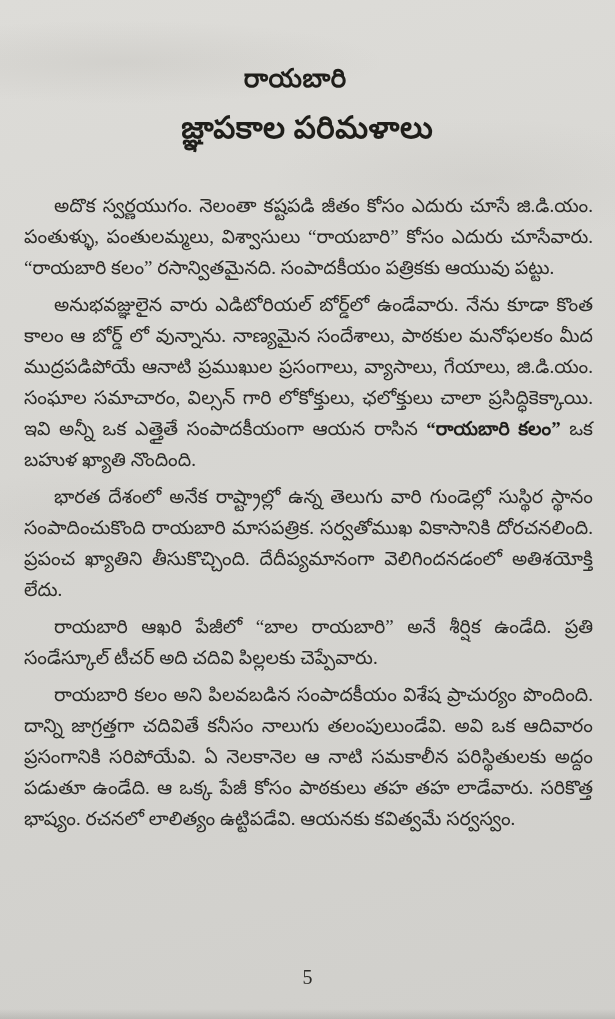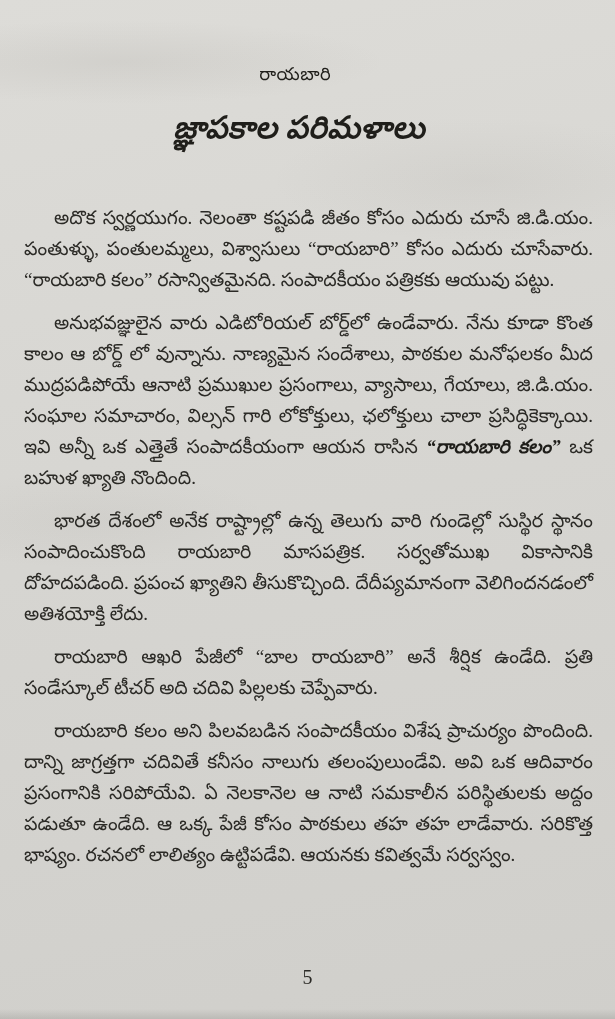--- a/index.html
+++ b/index.html
@@ -36,55 +36,53 @@
     left: 0; right: 0; bottom: 0;
     height: 10px;
     background: linear-gradient(to bottom, rgba(90,88,82,0), rgba(90,88,82,0.18));
   }
   .doc-title {
     position: absolute;
     top: 64px;
     left: 0;
     width: 96%;
     text-align: center;
-    font-size: 18px;
-    font-weight: normal;
+    font-size: 26px;
+    font-weight: bold;
     color: var(--ink-dark);
     letter-spacing: 0.5px;
   }
   .doc-subtitle {
     position: absolute;
     top: 110px;
-    left: 4px;
+    left: 12px;
     width: 96%;
     text-align: center;
     font-size: 31px;
     font-weight: bold;
     color: var(--ink-dark);
     letter-spacing: 0.5px;
-    font-style: italic;
   }
   .content {
     position: absolute;
     top: 190px;
     left: 24px;
     right: 22px;
   }
   .content p {
-    margin: 12px 0 6px 0;
+    margin: 0 0 6px 0;
     text-indent: 30px;
     text-align: justify;
     font-size: 19px;
     line-height: 31px;
     color: var(--ink);
   }
   .content p .bold-run {
     font-weight: bold;
     color: var(--ink-dark);
-    font-style: italic;
   }
   .page-num {
     position: absolute;
     bottom: 30px;
     left: 0;
     width: 100%;
     text-align: center;
     font-size: 20px;
     color: var(--ink);
   }
@@ -93,21 +91,21 @@
 <body>
 
 <div class="scan-page">
   <div class="doc-title">రాయబారి</div>
 
   <div class="doc-subtitle">జ్ఞాపకాల పరిమళాలు</div>
 
   <div class="content">
       <p><span>అదొక స్వర్ణయుగం. నెలంతా కష్టపడి జీతం కోసం ఎదురు చూసే జి.డి.యం. పంతుళ్ళు, పంతులమ్మలు, విశ్వాసులు “రాయబారి” కోసం ఎదురు చూసేవారు. “రాయబారి కలం” రసాన్వితమైనది. సంపాదకీయం పత్రికకు ఆయువు పట్టు.</span></p>
       <p><span>అనుభవజ్ఞులైన వారు ఎడిటోరియల్ బోర్డ్‌లో ఉండేవారు. నేను కూడా కొంత కాలం ఆ బోర్డ్ లో వున్నాను. నాణ్యమైన సందేశాలు, పాఠకుల మనోఫలకం మీద ముద్రపడిపోయే ఆనాటి ప్రముఖుల ప్రసంగాలు, వ్యాసాలు, గేయాలు, జి.డి.యం. సంఘాల సమాచారం, విల్సన్ గారి లోకోక్తులు, ఛలోక్తులు చాలా ప్రసిద్ధికెక్కాయి. ఇవి అన్నీ ఒక ఎత్తైతే సంపాదకీయంగా ఆయన రాసిన </span><span class="bold-run">“రాయబారి కలం”</span><span> ఒక బహుళ ఖ్యాతి నొందింది.</span></p>
-      <p><span>భారత దేశంలో అనేక రాష్ట్రాల్లో ఉన్న తెలుగు వారి గుండెల్లో సుస్థిర స్థానం సంపాదించుకొంది రాయబారి మాసపత్రిక. సర్వతోముఖ వికాసానికి దోహదపడింది. ప్రపంచ ఖ్యాతిని తీసుకొచ్చింది. దేదీప్యమానంగా వెలిగిందనడంలో అతిశయోక్తి లేదు.</span></p>
+      <p><span>భారత దేశంలో అనేక రాష్ట్రాల్లో ఉన్న తెలుగు వారి గుండెల్లో సుస్థిర స్థానం సంపాదించుకొంది రాయబారి మాసపత్రిక. సర్వతోముఖ వికాసానికి దోరచనలింది. ప్రపంచ ఖ్యాతిని తీసుకొచ్చింది. దేదీప్యమానంగా వెలిగిందనడంలో అతిశయోక్తి లేదు.</span></p>
       <p><span>రాయబారి ఆఖరి పేజీలో “బాల రాయబారి” అనే శీర్షిక ఉండేది. ప్రతి సండేస్కూల్ టీచర్ అది చదివి పిల్లలకు చెప్పేవారు.</span></p>
       <p><span>రాయబారి కలం అని పిలవబడిన సంపాదకీయం విశేష ప్రాచుర్యం పొందింది. దాన్ని జాగ్రత్తగా చదివితే కనీసం నాలుగు తలంపులుండేవి. అవి ఒక ఆదివారం ప్రసంగానికి సరిపోయేవి. ఏ నెలకానెల ఆ నాటి సమకాలీన పరిస్థితులకు అద్దం పడుతూ ఉండేది. ఆ ఒక్క పేజీ కోసం పాఠకులు తహ తహ లాడేవారు. సరికొత్త భాష్యం. రచనలో లాలిత్యం ఉట్టిపడేవి. ఆయనకు కవిత్వమే సర్వస్వం.</span></p>
     </div>
 
   <div class="page-num">5</div>
 
   <div class="bottom-shade"></div>
 </div>
 
 </body></html>

